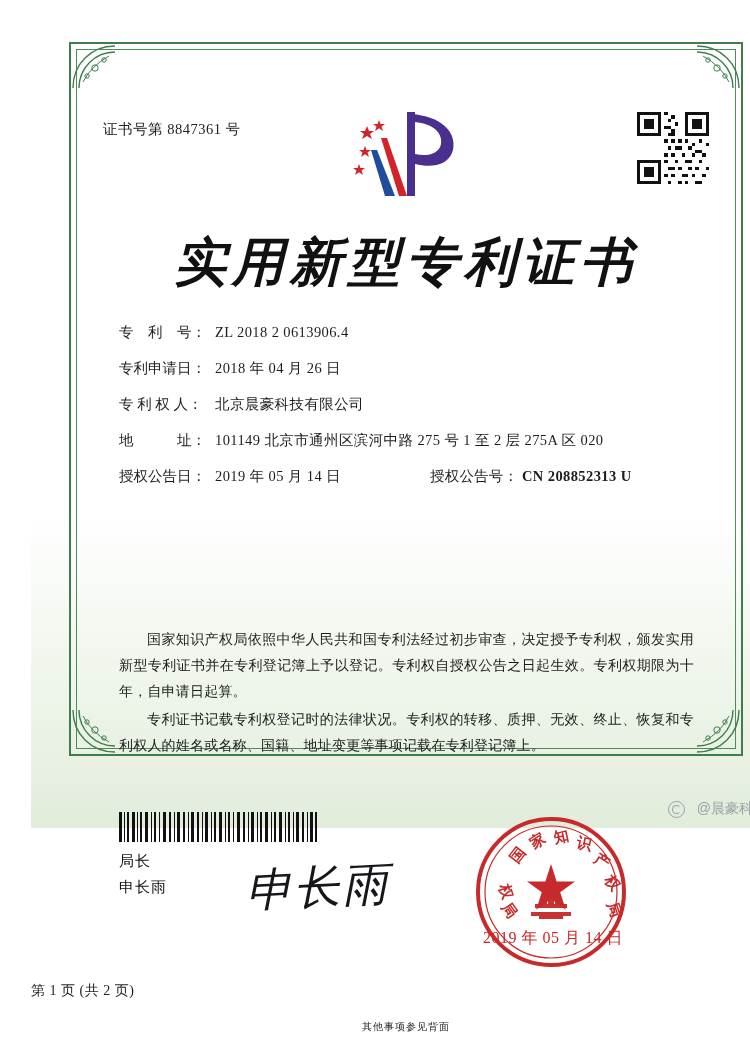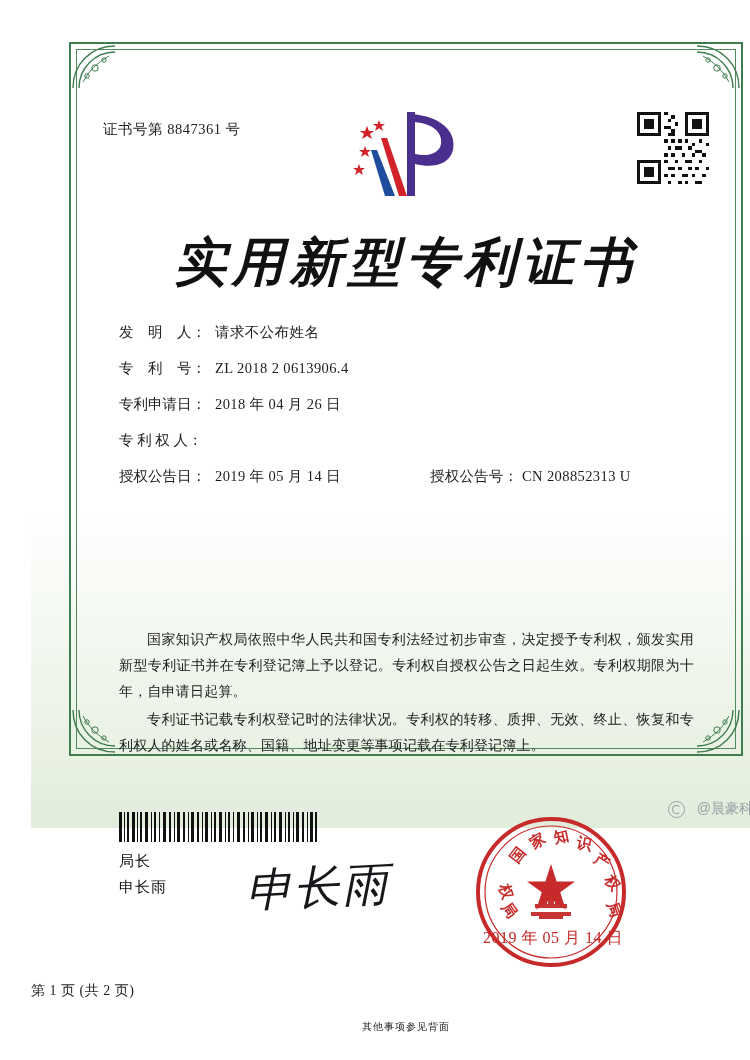--- a/index.html
+++ b/index.html
@@ -125,20 +125,21 @@
     flex: 0 0 215px;
   }
   .field-label2 {
     flex: 0 0 92px;
     white-space: nowrap;
     letter-spacing: 0.2px;
   }
   .field-value2 {
     flex: 1;
     letter-spacing: 0.4px;
+    font-weight: bold;
   }
 
   
   .paras {
     position: absolute;
     left: 88px;
     top: 627px;
     width: 575px;
     font-size: 14px;
     line-height: 26px;
@@ -379,33 +380,34 @@
           <rect x="14" y="20" width="1" height="1"></rect>
         <rect x="17" y="20" width="2" height="1"></rect>
       </g>
     </svg>
   </div>
 
   <div class="title">实用新型专利证书</div>
 
   <div class="fields">
     <div class="field-row">
-      <span class="field-label">发　明　人：</span>
-      <span class="field-value">请求不公布姓名</span>
-    </div>
-    <div class="field-row">
       <span class="field-label">专　利　号：</span>
       <span class="field-value">ZL 2018 2 0613906.4</span>
     </div>
     <div class="field-row">
       <span class="field-label">专利申请日：</span>
       <span class="field-value">2018 年 04 月 26 日</span>
     </div>
     <div class="field-row">
       <span class="field-label">专 利 权 人：</span>
+      <span class="field-value">北京晨豪科技有限公司</span>
+    </div>
+    <div class="field-row">
+      <span class="field-label">地　　　址：</span>
+      <span class="field-value">101149 北京市通州区滨河中路 275 号 1 至 2 层 275A 区 020</span>
     </div>
     <div class="field-row dual">
       <span class="field-label">授权公告日：</span>
       <span class="field-value">2019 年 05 月 14 日</span>
       <span class="field-label2">授权公告号：</span>
       <span class="field-value2">CN 208852313 U</span>
     </div>
   </div>
 
   <div class="paras">

